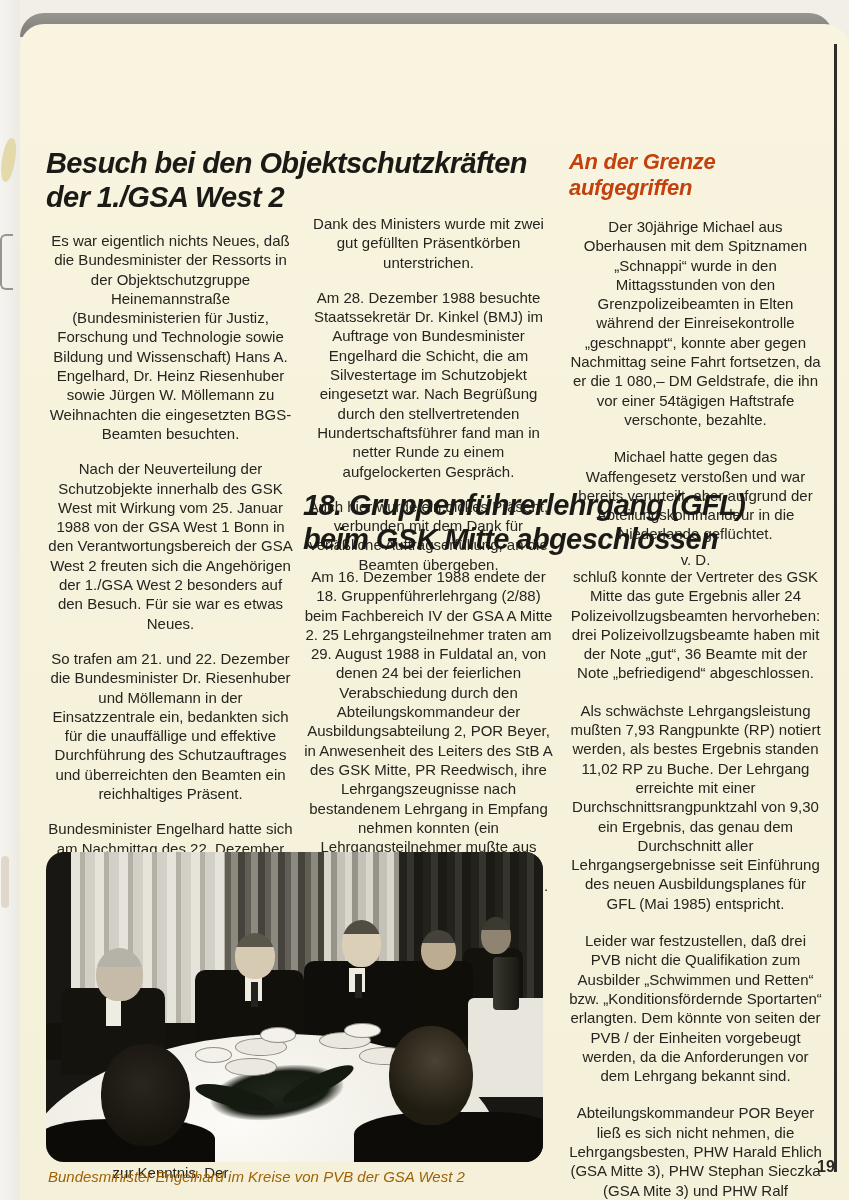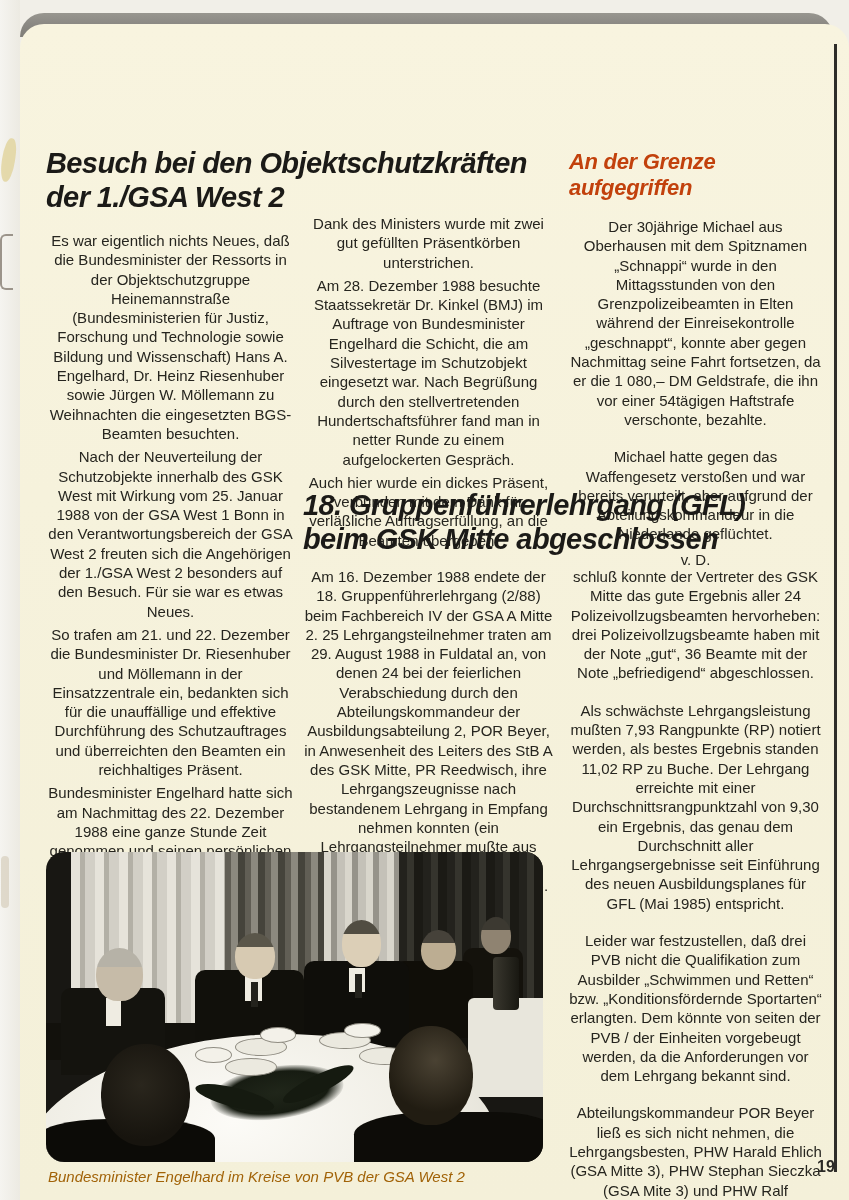--- a/index.html
+++ b/index.html
@@ -47,21 +47,21 @@
     font-style:italic;font-weight:bold;color:#c2410c;
     font-size:22px;line-height:26px;letter-spacing:-.3px;
     white-space:nowrap;
   }
   .col{
     position:absolute;color:#26251f;
     font-size:15px;line-height:19.3px;text-align:justify;
     hyphens:auto;-webkit-hyphens:auto;
   }
   .col p{margin:0 0 0 0;text-align:center;}
-  .col p + p{margin-top:4px;}
+  .col p + p{margin-top:16px;}
   .col.gappy p + p{margin-top:18px;}
   .sig{text-align:right;font-size:15px;color:#26251f;}
 
   .caption{
     position:absolute;left:48px;top:1168px;width:520px;
     font-style:italic;font-size:15px;color:#a16207;
   }
   .page-number{
     position:absolute;left:817px;top:1158px;
     font-size:16px;font-weight:bold;color:#2a2925;

